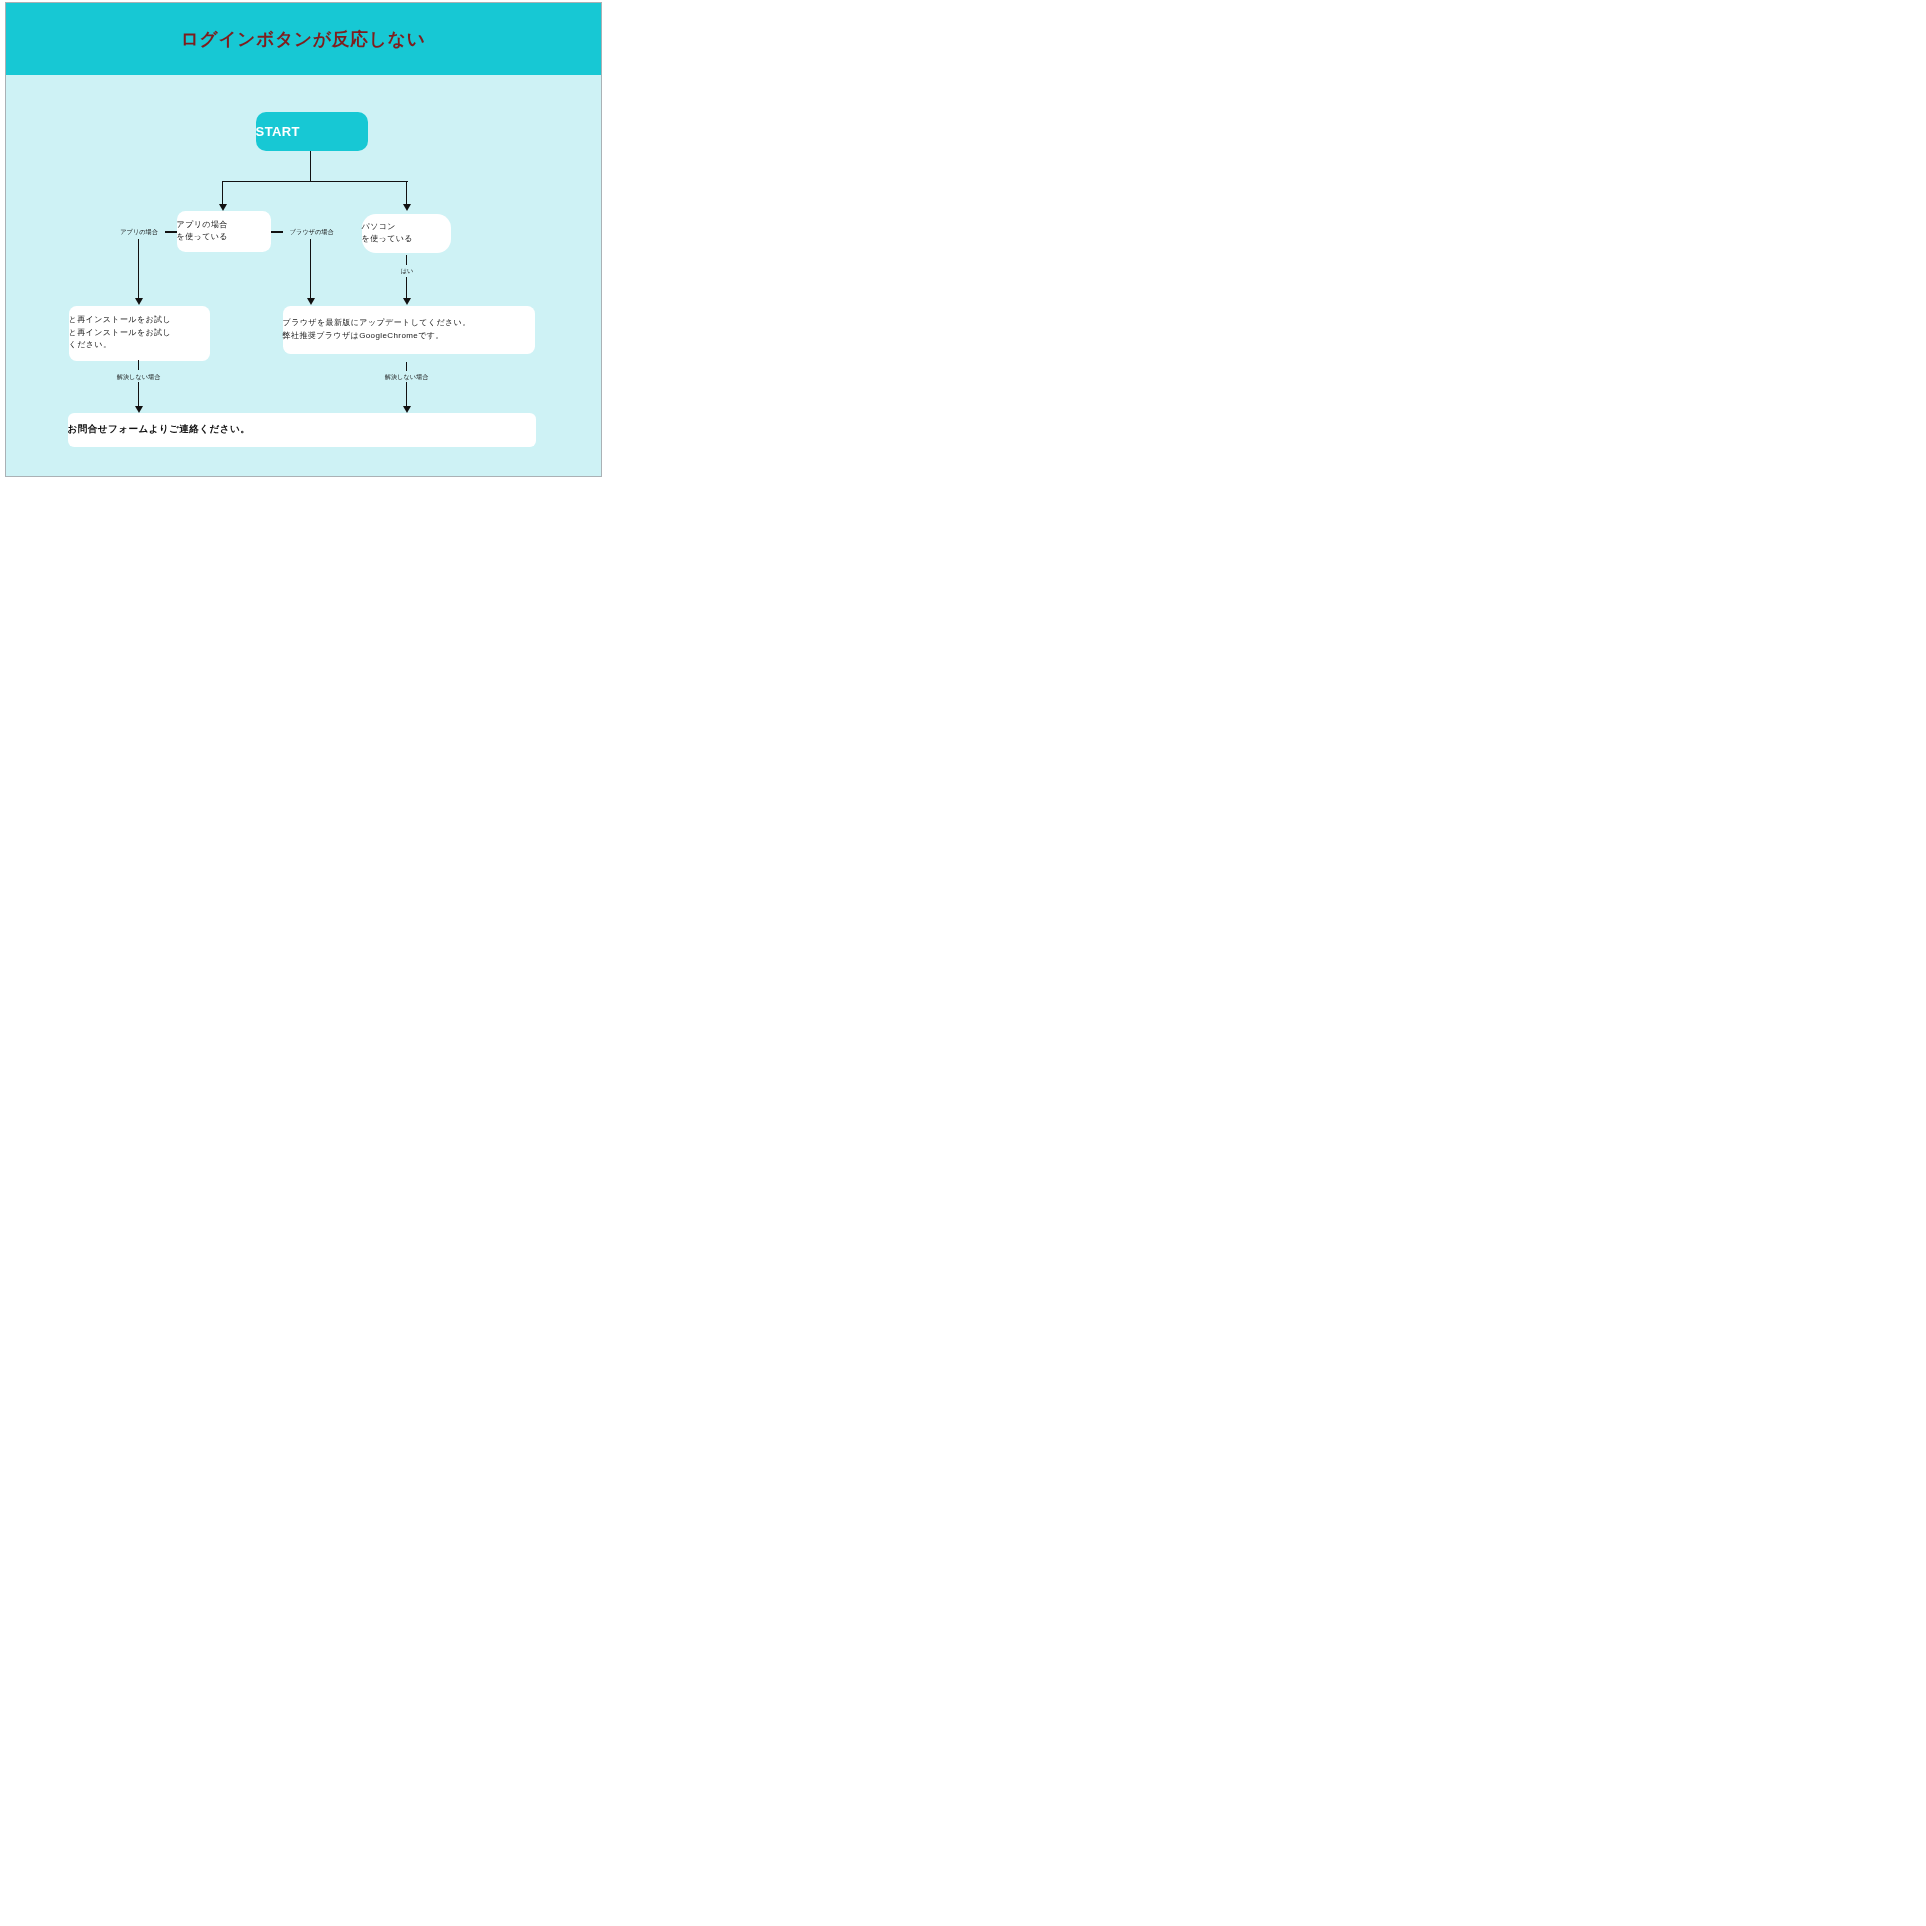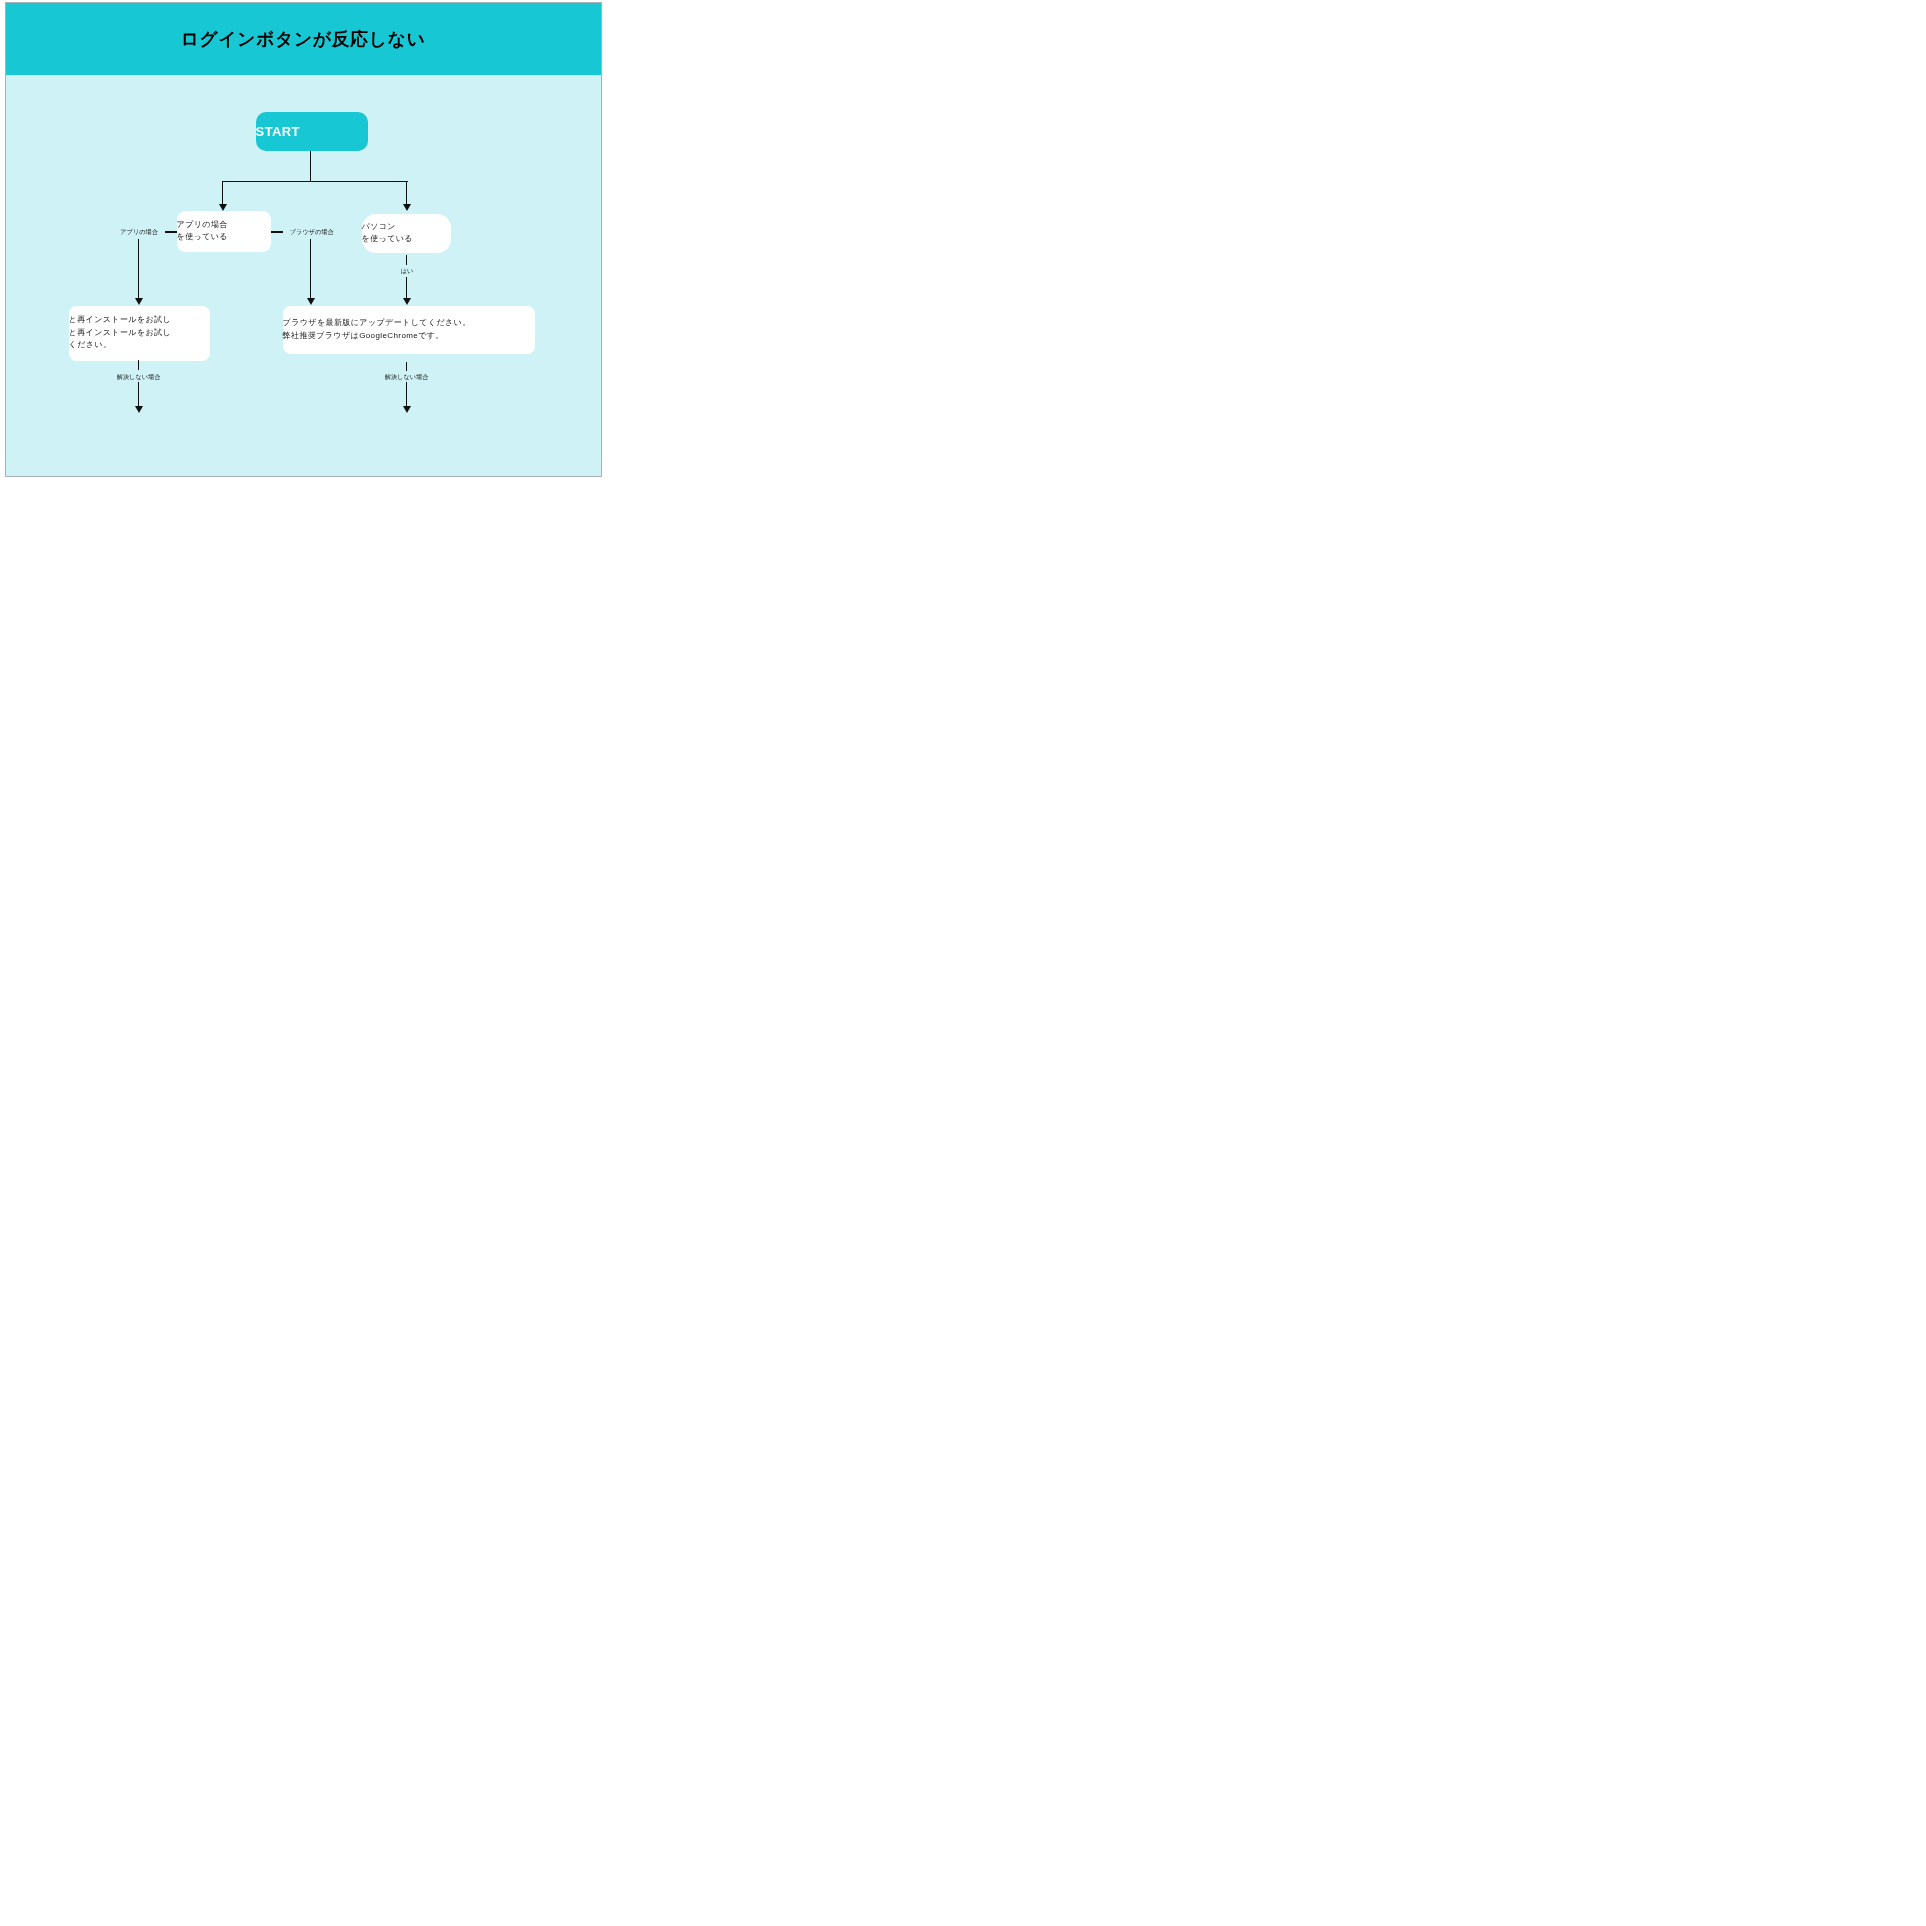--- a/index.html
+++ b/index.html
@@ -2,21 +2,21 @@
 <html lang="ja" style="font-size:6.2px"><head>
 <meta charset="utf-8">
 <style>
   html,body{margin:0;padding:0;background:#ffffff;}
   body{font-family:"Liberation Sans","DejaVu Sans",sans-serif;}
   .page{position:relative;width:606px;height:480px;background:#ffffff;overflow:hidden;}
   .frame{position:absolute;left:4.6px;top:1.5px;width:597px;height:475px;
          background:#cef2f5;border:0.8px solid #aab1b5;box-sizing:border-box;}
   .header{position:absolute;left:0;top:0;width:100%;height:72px;background:#17c8d4;
           display:flex;align-items:center;justify-content:center;}
-  .title{color:#000000;font-size:17.7px;font-weight:bold;letter-spacing:0.8px;}
+  .title{color:#7f1d1d;font-size:17.7px;font-weight:bold;letter-spacing:0.8px;}
   .node{position:absolute;background:#ffffff;display:flex;flex-direction:column;
         align-items:flex-start;justify-content:center;text-align:center;color:#161616;}
   .node .ln{font-size:8px;line-height:1.55;letter-spacing:0.4px;white-space:nowrap;}
   .start{background:#17c8d4;border-radius:10px;}
   .start .start-label{color:#ffffff;font-size:13px;font-weight:bold;letter-spacing:0.4px;}
   .vline{position:absolute;width:1.9px;background:#111111;}
   .hline{position:absolute;height:1.9px;background:#111111;}
   .dash{position:absolute;height:2.3px;background:#111111;}
   .arrow-down{position:absolute;width:0;height:0;
               border-left:4.2px solid transparent;border-right:4.2px solid transparent;
@@ -88,16 +88,19 @@
     <div class="vline" style="left:132px;top:357px;height:10.8px;"></div>
     <div class="edge-label" style="left:110px;top:370px;width:46px;">解決しない場合</div>
     <div class="vline" style="left:132px;top:379px;height:24px;"></div>
     <div class="arrow-down" style="left:129px;top:403px;"></div>
 
     <div class="vline" style="left:400px;top:359px;height:9.2px;"></div>
     <div class="edge-label" style="left:378px;top:370px;width:46px;">解決しない場合</div>
     <div class="vline" style="left:400px;top:379px;height:24px;"></div>
     <div class="arrow-down" style="left:397px;top:403px;"></div>
 
+    <div class="node contact" style="left:62px;top:410px;width:468px;height:34px;">
+      <div class="contact-label">お問合せフォームよりご連絡ください。</div>
+    </div>
 
   </div>
 </div>
 
 
 </body></html>

